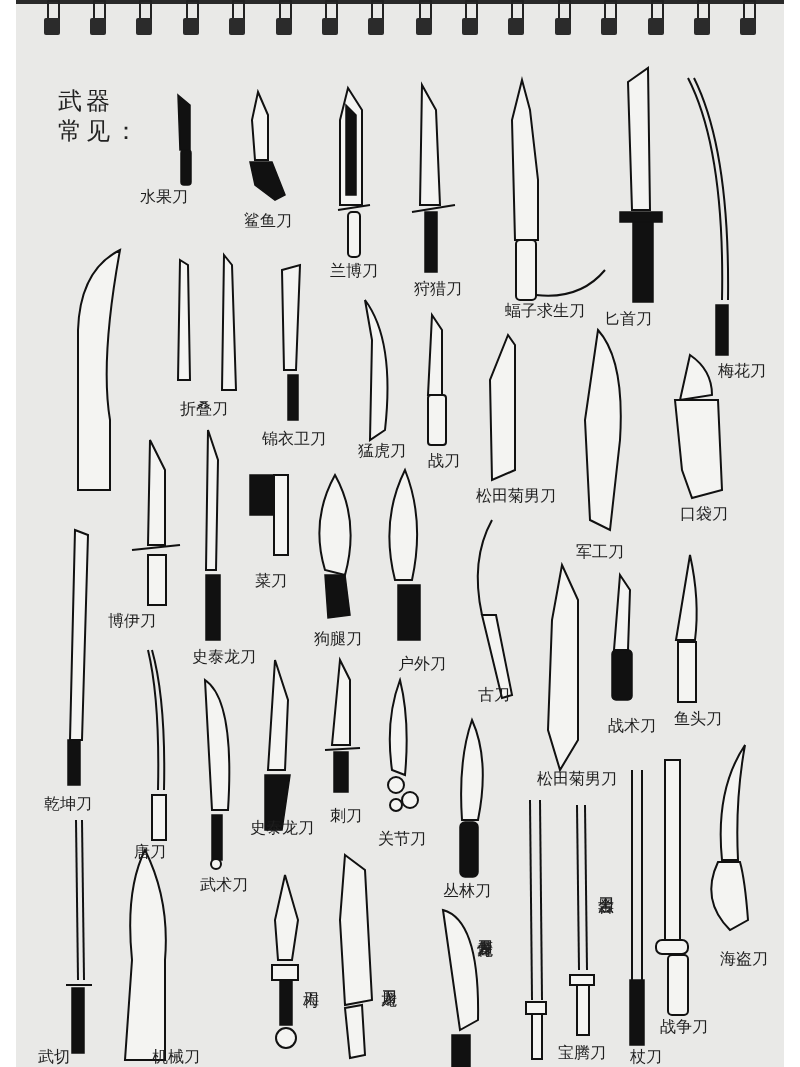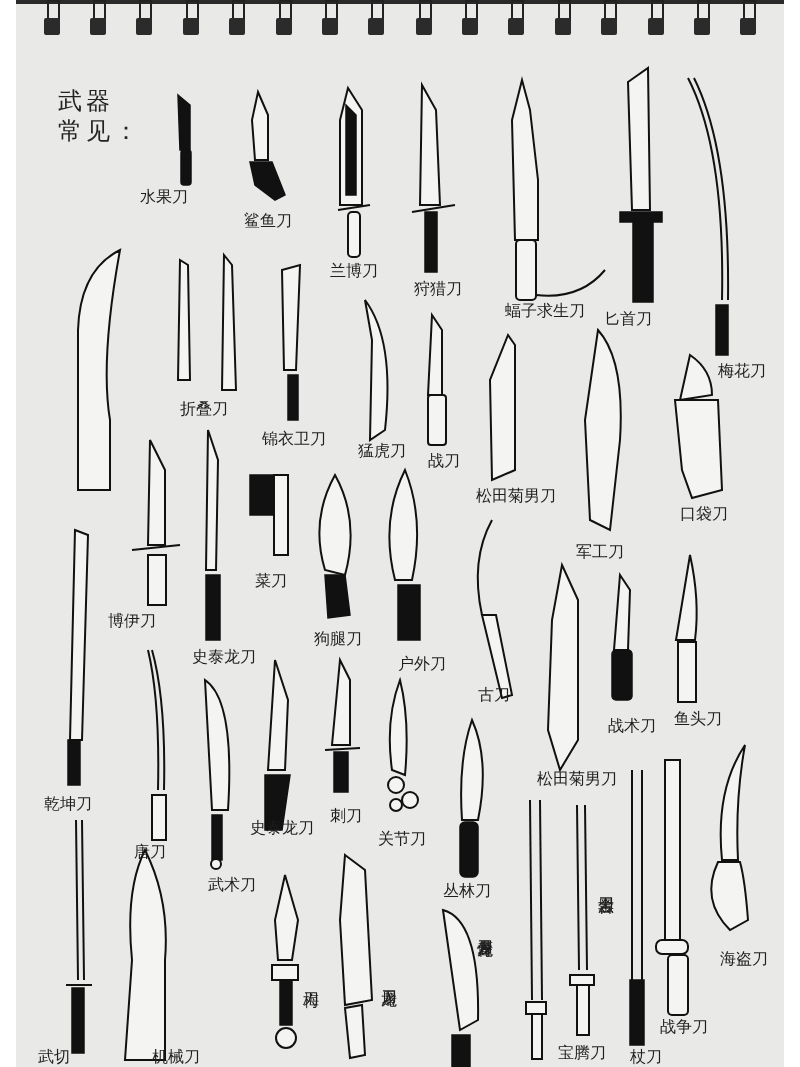--- a/index.html
+++ b/index.html
@@ -341,21 +341,21 @@
 <div class="lbl" style="left:478px;top:686px">古刀</div>
 <div class="lbl" style="left:608px;top:717px">战术刀</div>
 <div class="lbl" style="left:674px;top:710px">鱼头刀</div>
 <div class="lbl" style="left:537px;top:770px">松田菊男刀</div>
 
 <div class="lbl" style="left:44px;top:795px">乾坤刀</div>
 <div class="lbl" style="left:330px;top:807px">刺刀</div>
 <div class="lbl" style="left:378px;top:830px">关节刀</div>
 <div class="lbl" style="left:250px;top:819px">史泰龙刀</div>
 <div class="lbl" style="left:134px;top:843px">唐刀</div>
-<div class="lbl" style="left:208px;top:876px">武术刀</div>
+<div class="lbl" style="left:200px;top:876px">武术刀</div>
 <div class="lbl" style="left:443px;top:882px">丛林刀</div>
 
 <div class="vlbl" style="left:476px;top:928px">青龙偃月刀</div>
 <div class="vlbl" style="left:597px;top:885px">黑金古刀</div>
 <div class="lbl" style="left:720px;top:950px">海盗刀</div>
 <div class="vlbl" style="left:302px;top:980px">梅刀</div>
 <div class="vlbl" style="left:380px;top:978px">屠龙刀</div>
 <div class="lbl" style="left:660px;top:1018px">战争刀</div>
 <div class="lbl" style="left:38px;top:1048px">武切</div>
 <div class="lbl" style="left:152px;top:1048px">机械刀</div>

